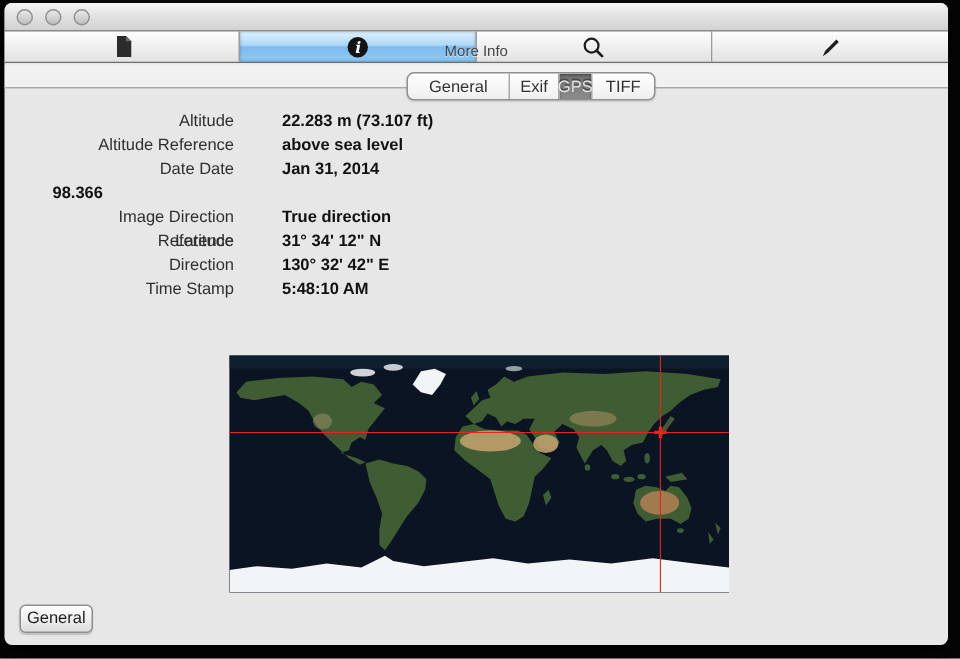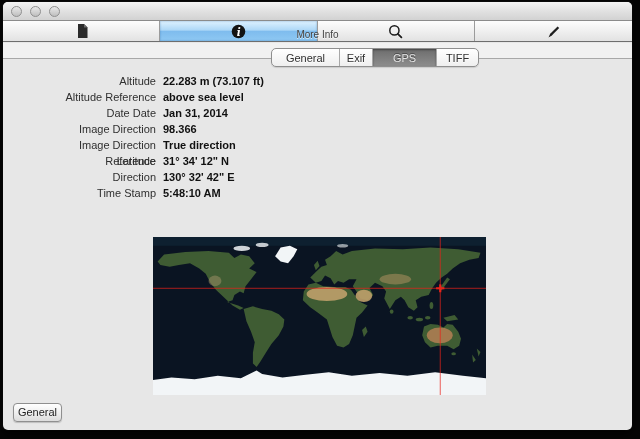--- a/index.html
+++ b/index.html
@@ -59,26 +59,26 @@
     display:flex; align-items:center; justify-content:center;
     font-size:11px; color:#303030; border-right:1px solid #a8a8a8;
     text-shadow:0 1px 0 rgba(255,255,255,.8); cursor:default;
   }
   .tab:last-child { border-right:none; }
   .tab.selected {
     background:linear-gradient(180deg,#6d6d6d 0%,#8d8d8d 100%);
     color:#e3e3e3; text-shadow:0 -1px 0 rgba(0,0,0,.4);
     box-shadow:inset 0 1px 2px rgba(0,0,0,.4);
   }
-  .tw1{width:68px}.tw2{width:33px}.tw3{width:64px}.tw4{width:41px}
+  .tw1{width:68px}.tw2{width:33px}.tw3{width:22px}.tw4{width:41px}
   
   .fields { position:absolute; left:0; top:71px; width:100%; }
   .frow { display:flex; height:16px; line-height:16px; font-size:11px; }
   .flabel { width:153px; text-align:right; color:#2f2f2f; flex:none;padding-left:44px; }
-  .fvalue { margin-left:7px; font-weight:bold; color:#111; }
+  .fvalue { margin-left:32px; font-weight:bold; color:#111; }
   
   .map {
     position:absolute; left:150px; top:235px; width:333px; height:158px;
     background:#0a1422;
   }
   .map svg { display:block; width:100%; height:100%; }
   
   .locate {
     position:absolute; left:10px; top:401px; width:49px; height:19px;
     border:1px solid #8f8f8f; border-radius:4px;
@@ -152,21 +152,20 @@
     </div>
     <div class="frow">
       <div class="flabel">Altitude Reference</div>
       <div class="fvalue">above sea level</div>
     </div>
     <div class="frow">
       <div class="flabel">Date Date</div>
       <div class="fvalue">Jan 31, 2014</div>
     </div>
     <div class="frow">
-      <div class="flabel">Image Direction</div>
       <div class="fvalue">98.366</div>
     </div>
     <div class="frow">
       <div class="flabel">Image Direction Reference</div>
       <div class="fvalue">True direction</div>
     </div>
     <div class="frow">
       <div class="flabel">Latitude</div>
       <div class="fvalue">31° 34' 12" N</div>
     </div>

